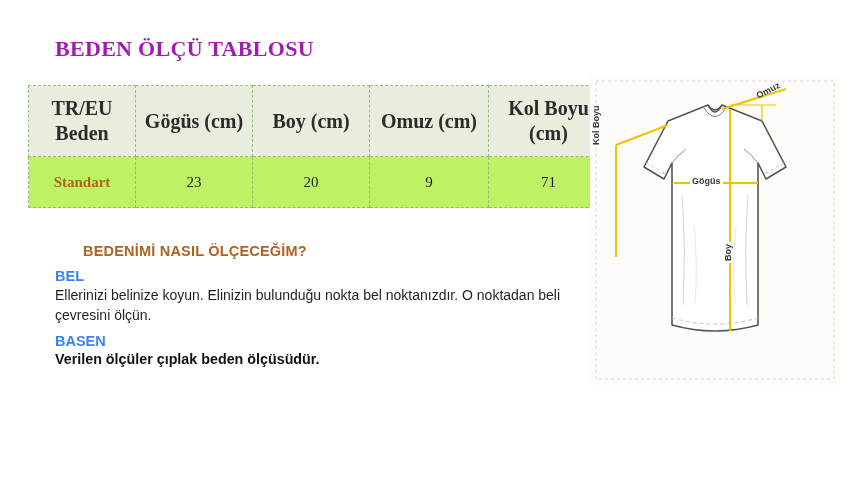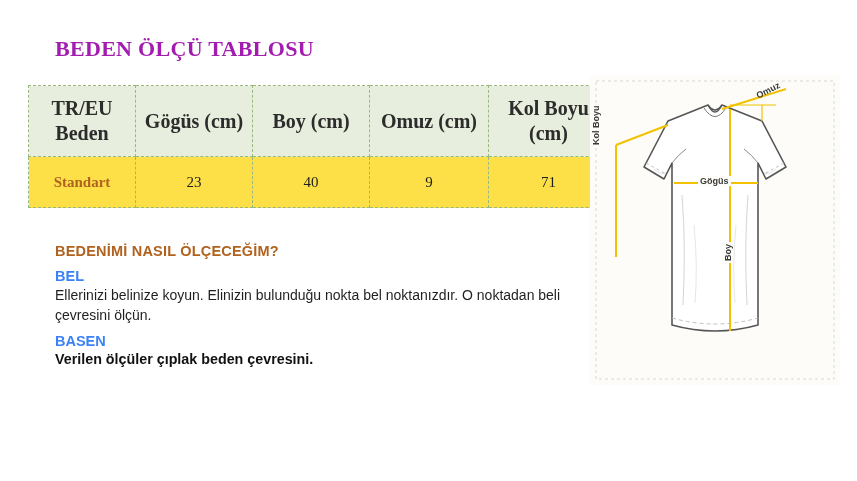--- a/index.html
+++ b/index.html
@@ -53,21 +53,21 @@
   #size-table thead th {
     background: #e8eedd;
     color: #2c2c2c;
     font-size: 20px;
     font-weight: bold;
     height: 62px;
     padding: 4px 3px;
     line-height: 1.25;
   }
   #size-table tbody td {
-    background: #fde047;
+    background: #bef264;
     height: 48px;
     font-size: 15px;
     color: #1f1f1f;
   }
   #size-table tbody td.row-label {
     color: #b0621f;
     font-weight: bold;
     font-size: 15px;
   }
   .col-0 { width: 100px; }
@@ -83,20 +83,21 @@
     top: 243px;
     width: 520px;
     color: #232323;
   }
   #instr-heading {
     font-size: 14.5px;
     font-weight: bold;
     color: #b0621f;
     letter-spacing: 0.2px;
     margin-bottom: 9px;
+    margin-left: 28px;
   }
   .instr-sub {
     font-size: 14.5px;
     font-weight: bold;
     color: #3b82f6;
     margin-bottom: 2px;
   }
   .instr-body {
     font-size: 14px;
     line-height: 1.42;
@@ -136,21 +137,21 @@
     transform: rotate(-27deg);
     transform-origin: left center;
   }
   #label-kolboyu {
     left: 1px;
     top: 70px;
     transform: rotate(-90deg);
     transform-origin: left top;
   }
   #label-gogus {
-    left: 108px;
+    left: 100px;
     top: 101px;
     background: #fdfcf8;
     padding: 0 2px;
   }
   #label-boy {
     left: 133px;
     top: 188px;
     transform: rotate(-90deg);
     transform-origin: left top;
     background: #fdfcf8;
@@ -171,36 +172,36 @@
         <th class="col-1">Gögüs (cm)</th>
         <th class="col-2">Boy (cm)</th>
         <th class="col-3">Omuz (cm)</th>
         <th class="col-4">Kol Boyu (cm)</th>
       </tr>
     </thead>
     <tbody>
       <tr>
         <td class="col-0 row-label">Standart</td>
         <td class="col-1">23</td>
-        <td class="col-2">40</td>
+        <td class="col-2">20</td>
         <td class="col-3">9</td>
         <td class="col-4">71</td>
       </tr>
     </tbody>
   </table>
 
   <div id="instructions">
     <div id="instr-heading">BEDENİMİ NASIL ÖLÇECEĞİM?</div>
 
     <div class="instr-sub">BEL</div>
     <div class="instr-body">Ellerinizi belinize koyun. Elinizin bulunduğu nokta bel noktanızdır. O noktadan beli çevresini ölçün.</div>
 
     <div class="instr-sub">BASEN</div>
 
-    <div class="instr-strong">Verilen ölçüler çıplak beden çevresini.</div>
+    <div class="instr-strong">Verilen ölçüler çıplak beden ölçüsüdür.</div>
   </div>
 
   <div id="illustration">
     <svg width="250" height="310" viewBox="0 0 250 310">
 
       <rect x="6" y="6" width="238" height="298" fill="none" stroke="#d8d8d8" stroke-width="1" stroke-dasharray="3,3"></rect>
 
       <path d="M78 46 L118 30 Q125 40 132 30 L172 46 L196 92 L176 104 L168 88 L168 250 Q125 262 82 250 L82 88 L74 104 L54 92 Z" fill="#ffffff" stroke="#555555" stroke-width="1.6" stroke-linejoin="round"></path>
 
       <path d="M118 30 Q125 44 132 30" fill="none" stroke="#555555" stroke-width="1.4"></path>

